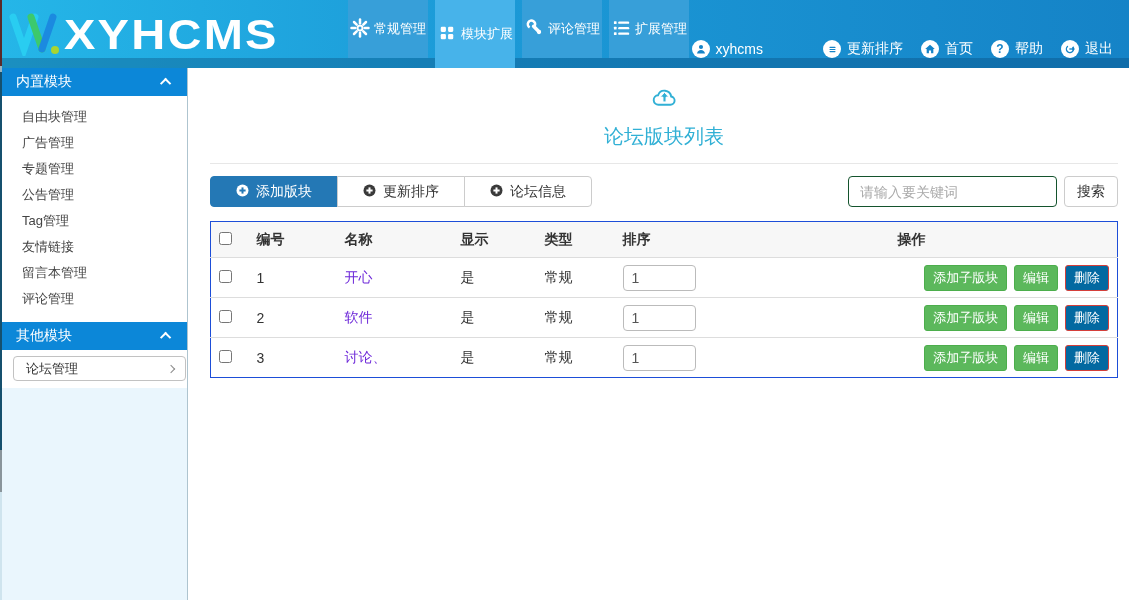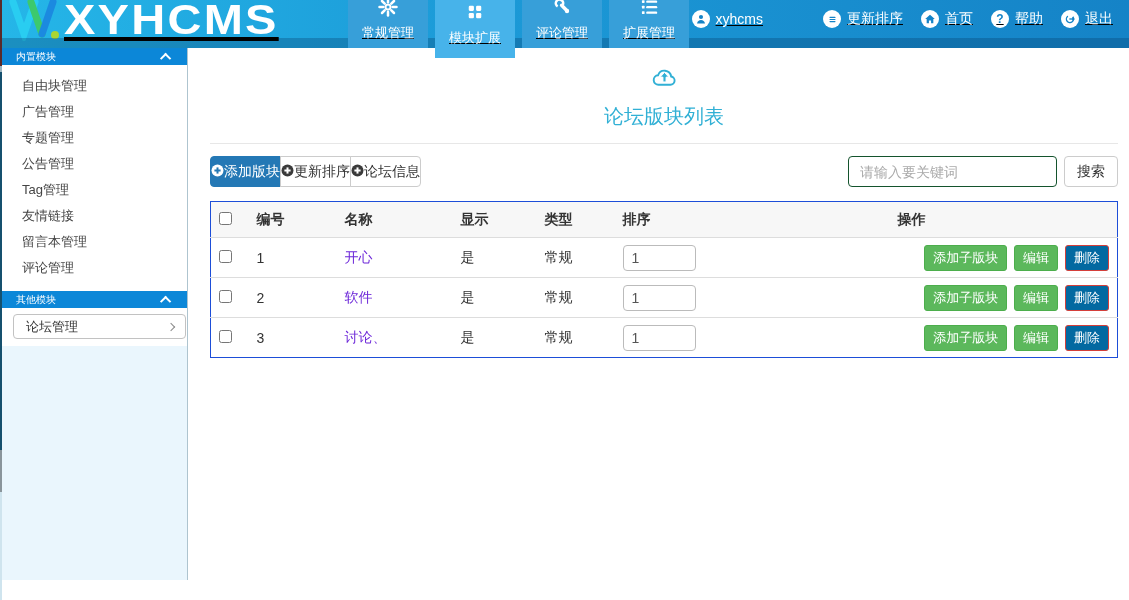--- a/index.html
+++ b/index.html
@@ -2,51 +2,51 @@
 <html><head>
 <meta charset="utf-8">
 <style>
   * { margin:0; padding:0; box-sizing:border-box; }
   html,body { width:1129px; height:600px; overflow:hidden; }
   body { font-family:"Liberation Sans","DejaVu Sans",sans-serif; background:#fff; position:relative; }
   body::before { content:""; position:absolute; left:0; top:0; bottom:0; width:2px;
     background:linear-gradient(#5a2a2a 0 11%, #9ab4c0 11% 12%, #15506e 12% 75%, #8a959b 75% 82%, #cfe4ee 82%); z-index:50; }
 
   
-  .topbar { position:relative; height:48px; background:linear-gradient(90deg,#25b6e8 0%, #1c9bd8 40%, #1583c7 100%); display:flex; align-items:center;text-decoration:underline; }
+  .topbar { position:relative; height:68px; background:linear-gradient(90deg,#25b6e8 0%, #1c9bd8 40%, #1583c7 100%); display:flex; align-items:flex-end; }
   .topbar .strip { position:absolute; left:0; right:0; bottom:0; height:10px; background:rgba(6,62,110,0.32); }
   .logo { width:348px; display:flex; align-items:center; padding:0 0 8px 8px; flex:none; }
   .logo-text { color:#fff; font-size:42px; font-weight:bold; letter-spacing:2px; transform:scaleX(1.12); transform-origin:left center; margin-left:4px; }
   .top-tabs { display:flex; gap:7px; align-items:flex-start; position:relative; z-index:1; }
-  .top-tab { width:80px; height:58px; background:#379fd9; color:#fff; font-size:13px; display:flex; flex-direction:column; align-items:center; justify-content:center; gap:4px; cursor:pointer; }
+  .top-tab { width:80px; height:58px; background:#379fd9; color:#fff; font-size:13px; display:flex; flex-direction:row; align-items:center; justify-content:center; gap:4px; cursor:pointer; }
   .top-tab.active { height:68px; background:#47b3ea; }
   .top-right { margin-left:auto; display:flex; align-items:center; gap:18px; padding:0 16px 10px 0; color:#fff; font-size:14px; }
   .tr-item { display:flex; align-items:center; gap:6px; cursor:pointer; white-space:nowrap; }
   .tr-user { margin-right:42px; }
   .circle-icon { width:18px; height:18px; background:#fff; border-radius:50%; display:flex; align-items:center; justify-content:center; color:#1583c7; font-size:12px; font-weight:bold; flex:none; }
 
   
   .shell { display:flex; height:532px; }
 
   
   .sidebar { width:188px; flex:none; background:#eaf6fd; border-right:1px solid #aec4cf; }
-  .side-header { height:17px; background:#0c87d8; color:#fff; font-size:10px; display:flex; align-items:center; justify-content:space-between; padding:0 16px; cursor:pointer; }
+  .side-header { height:28px; background:#0c87d8; color:#fff; font-size:14px; display:flex; align-items:center; justify-content:space-between; padding:0 16px; cursor:pointer; }
   .chev-up { width:8px; height:8px; border-left:2px solid #fff; border-top:2px solid #fff; transform:rotate(45deg) translateY(2px); }
   .side-body { background:#fff; padding:8px 0 10px; }
   .side-item { height:26px; line-height:26px; padding-left:22px; font-size:13px; color:#444; cursor:pointer; }
   .side-body-other { background:#fff; padding:6px 1px 7px 13px; }
   .side-box { background:#fff; border:1px solid #c2c2c2; border-radius:4px; height:25px; display:flex; align-items:center; justify-content:space-between; padding:0 11px 0 12px; font-size:13px; color:#333; cursor:pointer; }
   .chev-right { width:6px; height:6px; border-right:1px solid #8a8a8a; border-top:1px solid #8a8a8a; transform:rotate(45deg); }
 
   
   .main { flex:1; padding:18px 11px 0 22px; background:#fff; }
   .page-title { display:flex; align-items:center; gap:9px; color:#31b0d5; font-size:20px; padding-bottom:13px; border-bottom:1px solid #e7e7e7;flex-direction:column; }
   .toolbar { display:flex; align-items:center; margin-top:12px; }
   .btn-group { display:flex; }
-  .btn { height:31px; display:flex; align-items:center; font-size:14px; padding:0 0; cursor:pointer; background:#fff; border:1px solid #ccc; color:#333; }
+  .btn { height:31px; display:flex; align-items:center; gap:7px; font-size:14px; padding:0 25px; cursor:pointer; background:#fff; border:1px solid #ccc; color:#333; }
   .btn-primary { background:#2478b5; border-color:#2478b5; color:#fff; border-radius:4px 0 0 4px; }
   .btn + .btn { margin-left:-1px; }
   .btn-last { border-radius:0 4px 4px 0; }
   .toolbar-right { margin-left:auto; display:flex; align-items:center; }
   .search-input { width:209px; height:31px; border:1px solid #14532d; border-radius:4px; padding:0 11px; font-size:14px; color:#555; outline:none; }
   .search-input::placeholder { color:#aaa; }
   .search-btn { height:31px; margin-left:7px; padding:0 12px; background:#fff; border:1px solid #ccc; border-radius:4px; font-size:14px; color:#333; cursor:pointer; }
 
   table.data { width:100%; margin-top:14px; border-collapse:collapse; border:1px solid #1d4ed8; font-size:14px; color:#333; }
   table.data thead th { background:#f7f7f7; font-weight:bold; height:36px; text-align:left; padding:0 8px; border-bottom:1px solid #ddd; }

